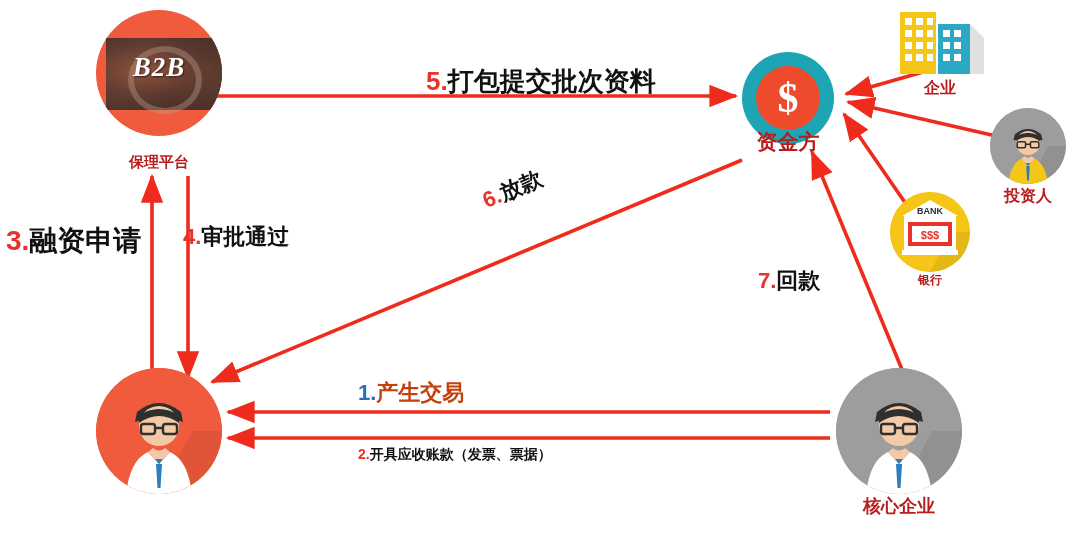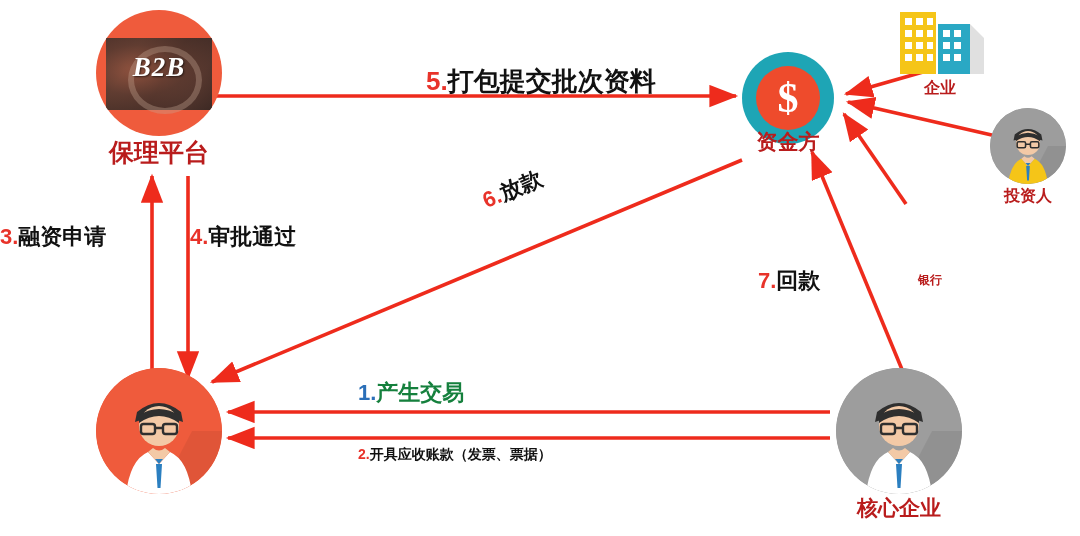--- a/index.html
+++ b/index.html
@@ -36,20 +36,21 @@
     width: 126px; height: 126px;
     background: #ef5b3c;
   }
   #b2b-inner {
     position: absolute;
     left: 10px; top: 28px;
     width: 106px; height: 72px;
     background:
       radial-gradient(ellipse at 30% 45%, rgba(150,80,60,0.75) 0%, rgba(90,55,45,0.85) 45%, rgba(60,40,35,0.9) 100%),
       linear-gradient(120deg, #6d4a3e 0%, #8a5f4a 25%, #4a3830 55%, #7a564a 80%, #43332c 100%);
+    padding-left: 41px;
   }
   #b2b-ring {
     position: absolute;
     left: 22px; top: 8px;
     width: 62px; height: 56px;
     border: 6px solid rgba(200,170,150,0.35);
     border-radius: 50%;
   }
   #b2b-text {
     position: absolute;
@@ -57,37 +58,37 @@
     width: 106px;
     text-align: center;
     font-size: 27px;
     font-weight: bold;
     font-style: italic;
     color: #ffffff;
     letter-spacing: 1px;
     text-shadow: 1px 1px 2px rgba(0,0,0,0.6);
     font-family: "Liberation Serif", serif;
   }
-  #b2b-label { left: 96px; top: 136px; width: 126px; font-size: 25px; }
+  #b2b-label { left: 96px; top: 153px; width: 126px; font-size: 15px; }
 
   
   #supplier-circle {
     left: 96px; top: 368px;
     width: 126px; height: 126px;
     background: #ef5b3c;
   }
   #supplier-label { left: 96px; top: 494px; width: 126px; font-size: 21px; }
 
   
   #core-circle {
     left: 836px; top: 368px;
     width: 126px; height: 126px;
     background: #9d9d9d;
   }
-  #core-label { left: 836px; top: 494px; width: 126px; font-size: 21px; }
+  #core-label { left: 836px; top: 494px; width: 126px; font-size: 18px; }
 
   
   #funder-circle {
     left: 742px; top: 52px;
     width: 92px; height: 92px;
     background: #1ea5b5;
   }
   #funder-inner {
     position: absolute;
     left: 14px; top: 14px;
@@ -131,26 +132,26 @@
   }
   #bank-label { left: 890px; top: 272px; width: 80px; font-size: 12px; }
 
   
   .arrow-label {
     position: absolute;
     white-space: nowrap;
     font-weight: bold;
     font-size: 21px;
   }
-  .lbl-blue { color: #15803d; }
+  .lbl-blue { color: #c2410c; }
   .lbl-dark { color: #111111; }
 
   #lbl5 { left: 426px; top: 64px; font-size: 26px; }
-  #lbl3 { left: 0;   top: 222px; font-size: 22px; }
-  #lbl4 { left: 190px; top: 222px; font-size: 22px; }
+  #lbl3 { left: 6px;   top: 222px; font-size: 28px; }
+  #lbl4 { left: 183px; top: 222px; font-size: 22px; }
   #lbl6 { left: 478px; top: 188px; transform: rotate(-23deg); transform-origin: left top; font-size: 22px; }
   #lbl7 { left: 758px; top: 266px; font-size: 22px; }
   #lbl1 { left: 358px; top: 378px; font-size: 22px; }
   #lbl2 { left: 358px; top: 446px; font-size: 14px; }
   .num { color: #e8332a; }
   .num-blue { color: #2b6fb8; }
   svg.layer {
     position: absolute;
     left: 0; top: 0;
     width: 1080px; height: 536px;
@@ -282,20 +283,33 @@
       <rect x="67" y="56" width="14" height="10" rx="2.5" fill="none" stroke="#2f2f2f" stroke-width="2.6"></rect>
       <line x1="59" y1="60" x2="67" y2="60" stroke="#2f2f2f" stroke-width="2.6"></line>
       <path d="M30,126 q4,-34 22,-42 l11,12 l11,-12 q18,8 22,42 z" fill="#f5c518"></path>
       <path d="M52,84 l11,12 l11,-12 l-5,-4 q-6,5 -12,0 z" fill="#f3c9a6"></path>
       <path d="M60,96 l6,0 l-1.5,24 l-3,0 z" fill="#2b7fc0"></path>
       <path d="M63,96 l-4,-5 l8,0 z" fill="#2b7fc0"></path>
     </svg>
   </div>
   <div class="node-label" id="inv-label">投资人</div>
 
+  <div class="circle" id="bank-circle">
+    <svg width="80" height="80" viewBox="0 0 80 80">
+      <circle cx="40" cy="40" r="40" fill="#f5c518"></circle>
+      <path d="M40,80 A40,40 0 0,0 80,40 L62,40 Z" fill="rgba(0,0,0,0.07)"></path>
+      <rect x="14" y="24" width="52" height="34" fill="#ffffff"></rect>
+      <path d="M12,24 L40,8 L68,24 Z" fill="#ffffff"></path>
+      <text x="40" y="22" font-size="9" font-weight="bold" text-anchor="middle" fill="#2f2f2f" font-family="Liberation Sans, sans-serif">BANK</text>
+      <rect x="18" y="30" width="44" height="24" fill="#e8332a"></rect>
+      <rect x="22" y="34" width="36" height="16" fill="#ffffff"></rect>
+      <text x="40" y="47" font-size="11" font-weight="bold" text-anchor="middle" fill="#e8332a" font-family="Liberation Sans, sans-serif">$$$</text>
+      <rect x="12" y="58" width="56" height="5" fill="#ffffff"></rect>
+    </svg>
+  </div>
   <div class="node-label" id="bank-label">银行</div>
 
   <div class="arrow-label lbl-dark" id="lbl5">
     <span class="num">5.</span><span>打包提交批次资料</span>
   </div>
 
   <div class="arrow-label lbl-dark" id="lbl3">
     <span class="num">3.</span><span>融资申请</span>
   </div>
 

